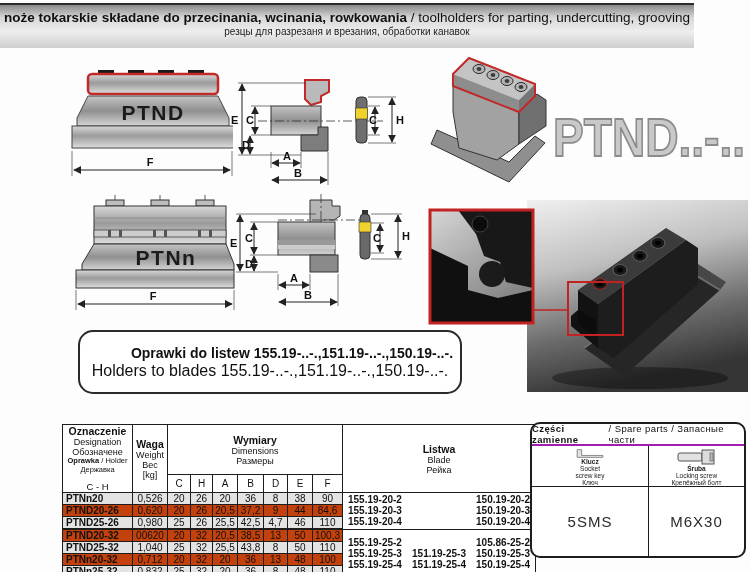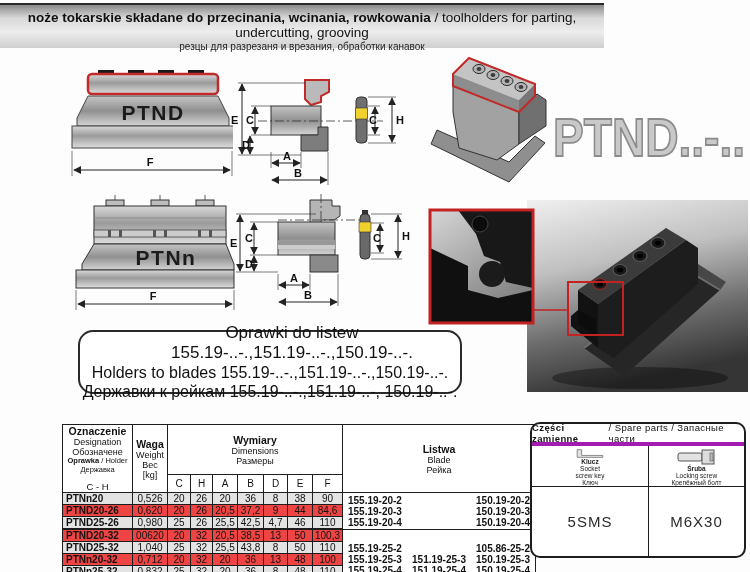--- a/index.html
+++ b/index.html
@@ -1,20 +1,20 @@
 <!DOCTYPE html>
 <html><head>
 <meta charset="utf-8">
 <style>
   * { margin:0; padding:0; box-sizing:border-box; }
   html,body { width:750px; height:572px; }
   body { position:relative; background:#fdfdfd; font-family:"Liberation Sans",sans-serif; overflow:hidden; color:#111; }
 
   
-  .band { position:absolute; left:0; top:3px; width:604px; height:45px;
+  .band { position:absolute; left:0; top:3px; width:694px; height:45px;
     border-top:2px solid #2b2b2b;
     background:linear-gradient(180deg,#8a8a8a 0%,#d8d8d8 30%,#ededed 62%,#cfcfcf 100%);
     text-align:center; padding-top:5px; }
   .band .l1 { font-size:13.5px; color:#101010; }
   .band .l1 b { font-weight:bold; }
   .band .l2 { font-size:10px; color:#1c1c1c; margin-top:1px; }
 
   
   .abs { position:absolute; }
 
@@ -24,52 +24,52 @@
   svg .ext  { stroke:#222; stroke-width:0.6; }
   svg .dd   { stroke:#333; stroke-width:0.8; stroke-dasharray:9 3 2 3; fill:none; }
 
   
   .biglabel text { font:bold 54px "Liberation Sans",sans-serif; fill:#c9c9c9; stroke:#8b8b8b; stroke-width:1.8px; }
 
   
   .info { position:absolute; left:78px; top:330px; width:384px; height:64px;
     border:2px solid #2a2a2a; border-radius:15px; background:#fff;
     display:flex; flex-direction:column; justify-content:center; text-align:center; }
-  .info .i1 { font-weight:normal; font-size:17px;padding-left:44px; }
+  .info .i1 { font-weight:bold; font-size:14px;padding-left:44px; }
   .info .i2 { font-size:16px; margin-top:1px; }
 
   
   table.spec { position:absolute; left:62px; top:424px; border-collapse:collapse; table-layout:fixed; background:#fff; }
   .spec th, .spec td { border:1px solid #1d1d1d; padding:0; text-align:center; vertical-align:middle; white-space:nowrap; overflow:hidden; }
   .spec thead tr.top { height:45px; }
   .spec thead tr.dimhead { height:16px; }
   .spec thead th { background:#fff; font-weight:normal; }
   .dimhead th { font-size:10px; font-weight:bold; }
   .h-main   { font-weight:bold; font-size:10.5px; line-height:12px; }
   .h-sub    { font-size:9px;  line-height:10px; }
   .h-holder { font-size:7.5px; line-height:8.5px; }
   .h-holder b { font-weight:bold; }
   .h-ch     { font-size:9.5px; line-height:11px; margin-top:7px; }
   .desc     { vertical-align:middle; }
   .lst      { vertical-align:top; padding-top:3px; }
   .spec tbody tr { height:12px; }
   .spec tbody td { font-size:10px; line-height:11px; }
   .spec td.nm { font-weight:bold; text-align:left; padding-left:3px; font-size:10px; }
   .spec tbody tr.odd  td { background:#e3e3e3; }
-  .spec tbody tr.even td { background:#ef4444; }
+  .spec tbody tr.even td { background:#c2410c; }
   .spec tbody tr.sep td { border-bottom:2px solid #1d1d1d; }
   .spec td.blade { background:#fff !important; padding:0 5px; }
-  .blines { display:flex; flex-direction:column; justify-content:flex-end; }
+  .blines { display:flex; flex-direction:column; justify-content:center; }
   .blines.g1 { height:34px; } .blines.g2 { height:46px; }
   .bl { display:flex; justify-content:space-between; font-weight:bold; font-size:10px; line-height:11px; }
 
   
   .spare { position:absolute; left:530px; top:422px; width:216px; height:136px;
     border:2px solid #1d1d1d; border-radius:10px; background:#fff; overflow:hidden; }
-  .sphead { height:22px; border-bottom:4px solid #a21caf; display:flex; align-items:center; justify-content:center;
+  .sphead { height:22px; border-bottom:2px solid #a21caf; display:flex; align-items:center; justify-content:center;
     font-size:9.5px; letter-spacing:0.4px; }
   .sphead b { font-weight:bold; }
   .spcells { display:flex; height:110px; }
   .spc { display:flex; flex-direction:column; }
   .spc.c1 { width:117px; border-right:1px solid #1d1d1d; }
   .spc.c2 { width:95px; }
   .icoarea { height:41px; border-bottom:1px solid #1d1d1d; display:flex; flex-direction:column; align-items:center; padding-top:3px; }
   .ilbl { font-size:6.5px; line-height:7px; text-align:center; color:#222; }
   .ilbl b { font-weight:bold; }
   .valarea { flex:1; display:flex; align-items:center; justify-content:center; font-size:15px; letter-spacing:1px; color:#2a2a2a; }
@@ -277,21 +277,20 @@
     <circle cx="52" cy="26" r="8" fill="#0c0c0c" stroke="#404040"></circle>
     <polygon points="2,50 40,68 40,92 70,100 105,92 105,125 2,125" fill="#101010"></polygon>
     <circle cx="64" cy="76" r="13" fill="#1b1b1b"></circle>
     <rect x="2" y="12" width="103" height="113" fill="none" stroke="#c32222" stroke-width="3"></rect>
   </g>
 </svg>
 
 <div class="info">
   <div class="i1">Oprawki do listew 155.19-..-.,151.19-..-.,150.19-..-.</div>
   <div class="i2">Holders to blades 155.19-..-.,151.19-..-.,150.19-..-.</div>
-  <div class="i2">Державки к рейкам 155.19-..-.,151.19-..-, 150.19-..-.</div>
 </div>
 
 <table class="spec">
   <colgroup>
     <col style="width:70px">
       <col style="width:35px">
     <col style="width:23px">
       <col style="width:22px">
       <col style="width:25px">
       <col style="width:26px">

